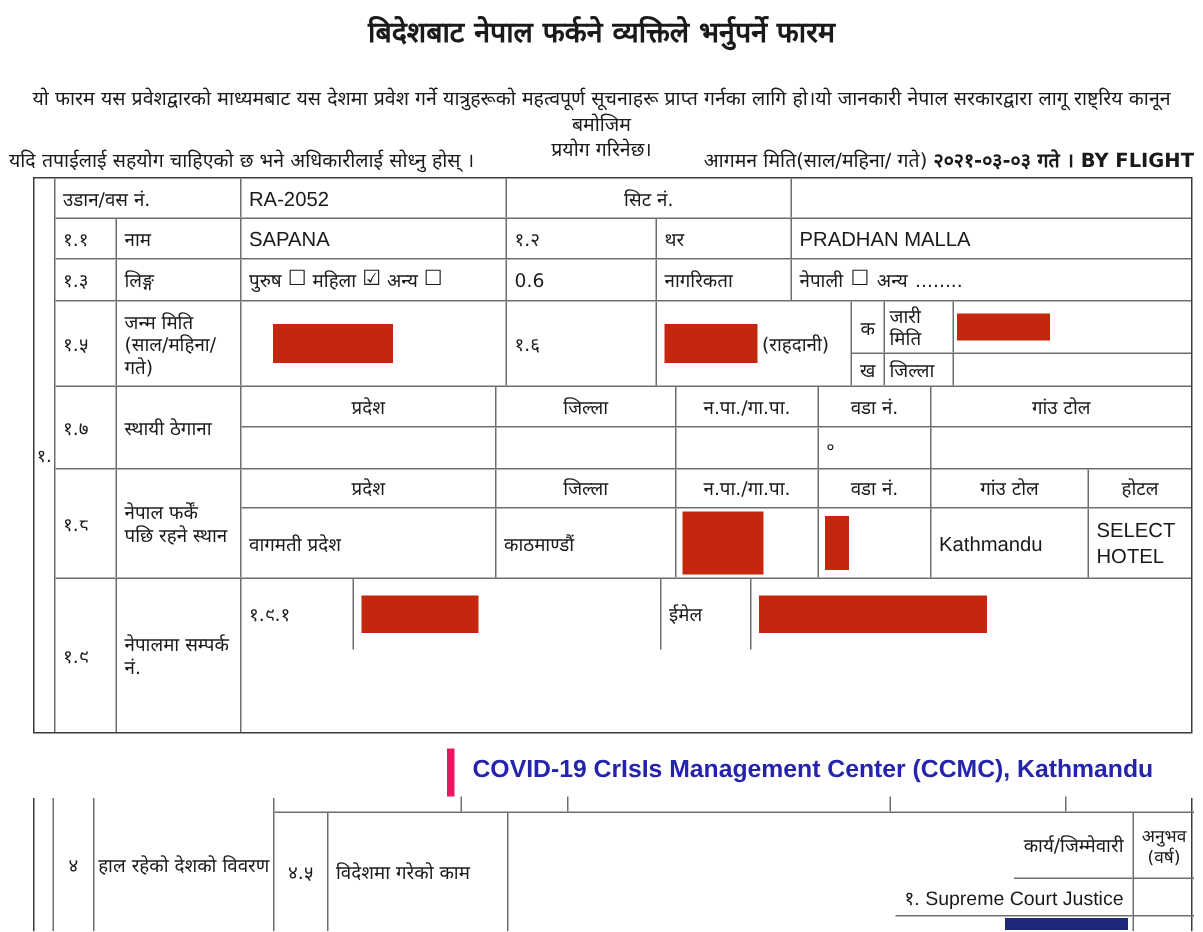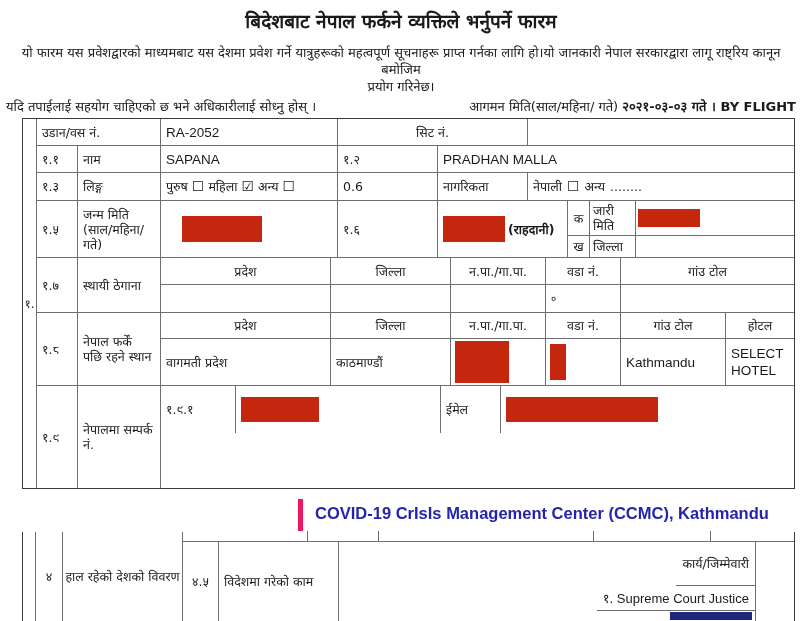--- a/index.html
+++ b/index.html
@@ -8,21 +8,21 @@
   }
   *{box-sizing:border-box;margin:0;padding:0;}
   html,body{background:#fff;}
   body{font-family:"DejaVu Sans","Liberation Sans",sans-serif;color:#1a1a1a;}
   #page{position:relative;width:802px;height:621px;overflow:hidden;background:#fff;}
   .lat{font-family:"Liberation Sans","DejaVu Sans",sans-serif;}
 
   
   #title{position:absolute;top:8px;left:0;width:100%;text-align:center;font-size:19px;font-weight:bold;}
   #title span{text-underline-offset:4px;}
-  #intro{position:absolute;top:44px;left:10px;width:782px;text-align:center;font-size:13px;line-height:17px;}
+  #intro{position:absolute;top:58px;left:10px;width:782px;text-align:center;font-size:13px;line-height:17px;}
   #helpline{position:absolute;top:97px;left:6px;width:790px;display:flex;justify-content:space-between;font-size:13px;}
   #arrival b{font-weight:bold;}
 
   
   .cell{border-right:1px solid var(--border_light);padding:2px 5px;display:flex;align-items:center;font-size:12.5px;line-height:15px;overflow:hidden;}
   .cell:last-child{border-right:none;}
   .ctr{justify-content:center;text-align:center;}
   .val{font-size:13.5px;}
   .trow{display:flex;border-bottom:1px solid var(--border_light);}
   .trow:last-child{border-bottom:none;}
@@ -95,20 +95,21 @@
         <div class="cell val lat" style="flex:0 0 177px">RA-2052</div>
         <div class="cell ctr" style="flex:0 0 190px">सिट नं.</div>
         <div class="cell" style="flex:1"></div>
       </div>
 
       <div class="trow rB">
         <div class="cell" style="flex:0 0 41px">१.१</div>
         <div class="cell" style="flex:0 0 83px">नाम</div>
         <div class="cell val lat" style="flex:0 0 177px">SAPANA</div>
         <div class="cell" style="flex:0 0 100px">१.२</div>
+        <div class="cell" style="flex:0 0 90px">थर</div>
         <div class="cell val lat" style="flex:1">PRADHAN MALLA</div>
       </div>
 
       <div class="trow rC">
         <div class="cell" style="flex:0 0 41px">१.३</div>
         <div class="cell" style="flex:0 0 83px">लिङ्ग</div>
         <div class="cell" style="flex:0 0 177px;gap:4px">
           <span>पुरुष</span>
           <span class="chk">☐</span>
           <span>महिला</span>
@@ -128,21 +129,21 @@
 
       <div class="trow rD">
         <div class="cell" style="flex:0 0 41px">१.५</div>
         <div class="cell" style="flex:0 0 83px">जन्म मिति (साल/महिना/गते)</div>
         <div class="cell" style="flex:0 0 177px">
           <div class="red" style="width:80px;height:26px;margin-left:16px"></div>
         </div>
         <div class="cell" style="flex:0 0 100px">१.६</div>
         <div class="cell" style="flex:0 0 130px;gap:3px">
           <div class="red" style="width:62px;height:26px"></div>
-          <span style="font-weight:bold">(राहदानी)</span>
+          <span style="font-weight:normal">(राहदानी)</span>
         </div>
         <div class="sub" style="flex:1">
           <div class="subrow">
             <div class="cell ctr" style="flex:0 0 22px">क</div>
             <div class="cell" style="flex:0 0 46px;padding:2px 3px">जारी मिति</div>
             <div class="cell" style="flex:1;padding:2px">
               <div class="red" style="width:62px;height:18px"></div>
             </div>
           </div>
           <div class="subrow">
@@ -238,17 +239,22 @@
       <div id="bmain">
         <div id="bc45" class="bmid">४.५</div>
         <div id="bwork" class="bmid">विदेशमा गरेको काम</div>
         <div id="bduty">
           <div class="drow1">कार्य/जिम्मेवारी</div>
           <div class="drow2 lat">१. Supreme Court Justice</div>
           <div class="drow3">
             <div id="navybox"></div>
           </div>
         </div>
+        <div id="bexp">
+          <div class="erow1">अनुभव (वर्ष)</div>
+          <div class="erow2"></div>
+          <div class="erow3"></div>
+        </div>
       </div>
     </div>
   </div>
 
 </div>
 
 </body></html>

